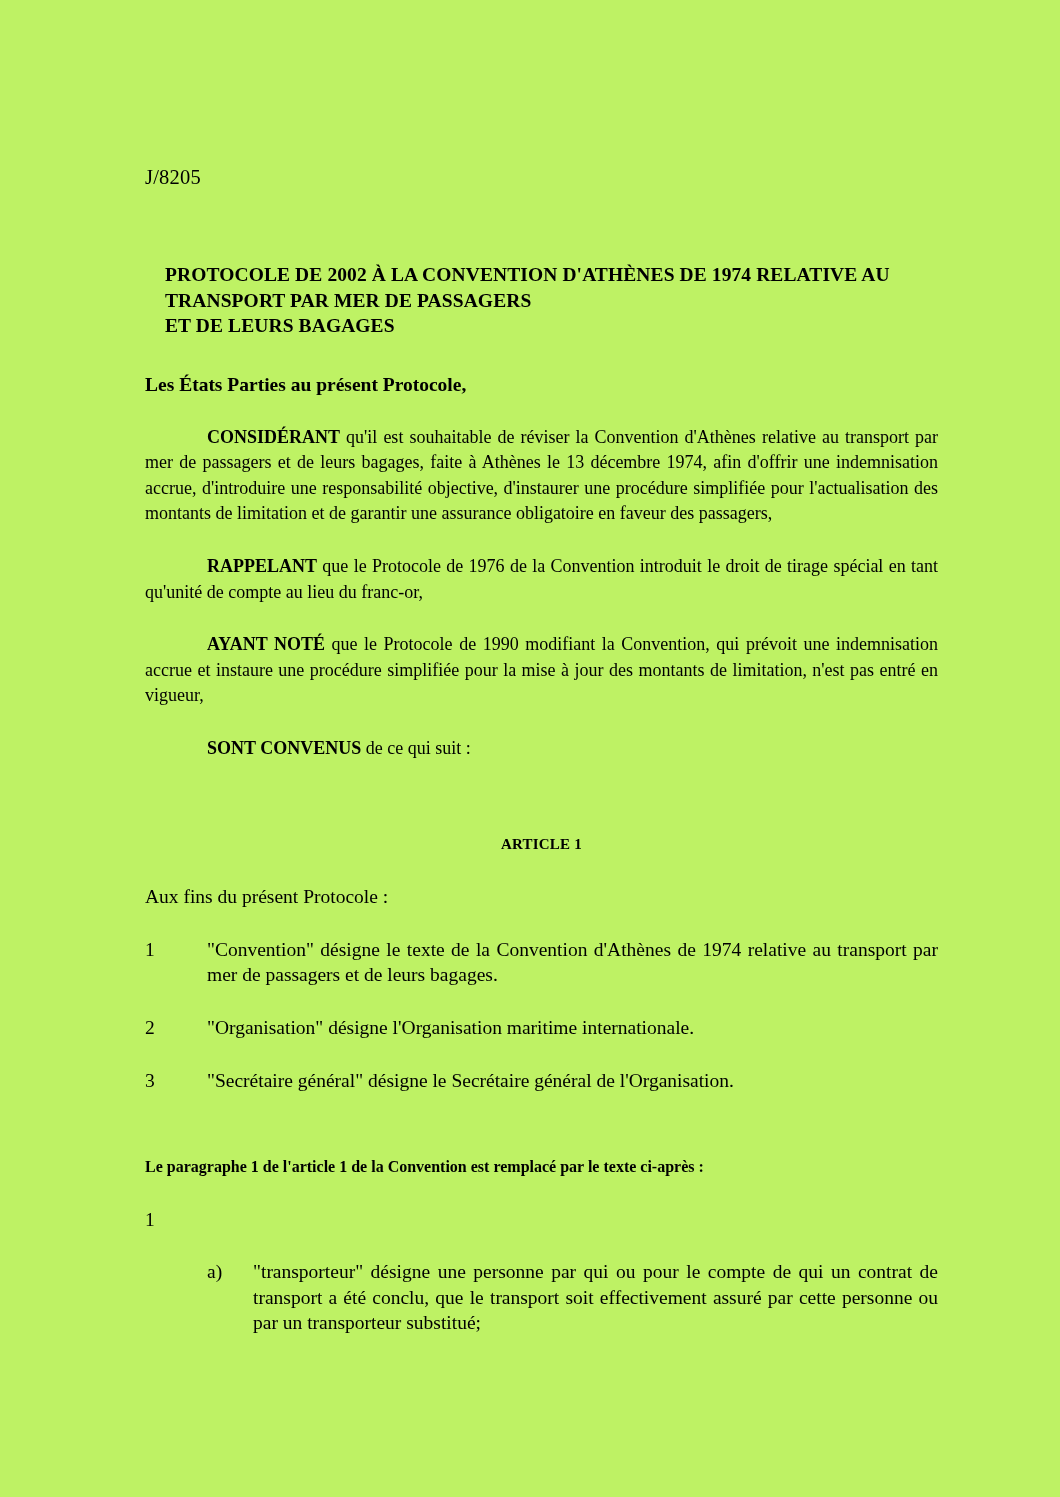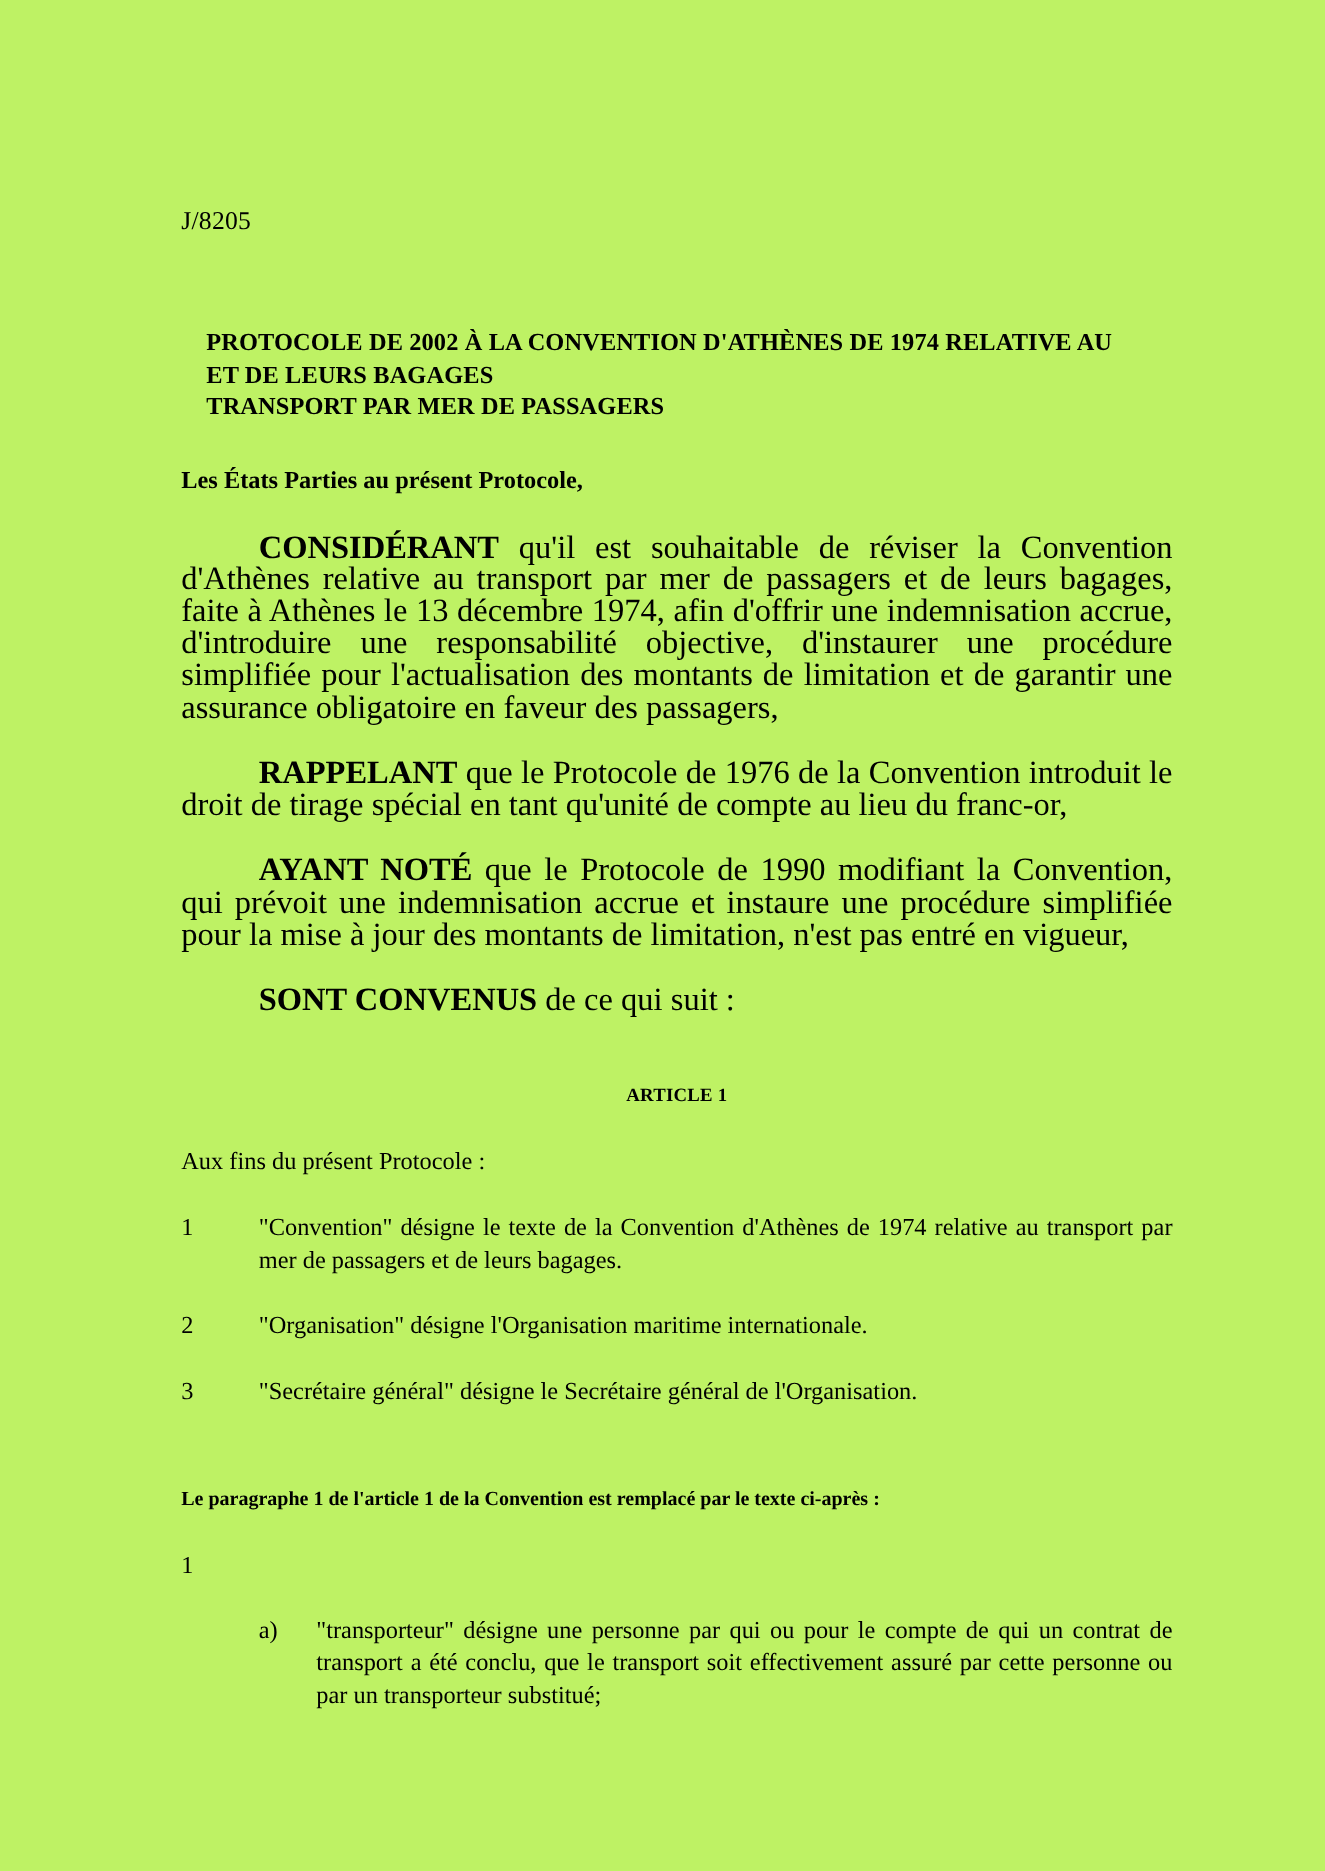--- a/index.html
+++ b/index.html
@@ -53,41 +53,41 @@
   
   .flow {
     position: absolute;
     left: 0;
     top: 372px;
     width: 793px;
   }
 
   p, .blk {
     margin: 0;
-    font-size: 26px;
+    font-size: 18px;
     line-height: 25.6px;
   }
 
   .lead-bold {
     font-weight: bold;
     font-size: 19.5px;
     line-height: 25.6px;
     margin: 0 0 27px 0;
   }
 
   .para {
     text-align: justify;
     text-justify: inter-word;
     text-indent: 62px;
     margin: 0 0 27px 0;
     hyphens: none;
   }
   .para .kw { font-weight: bold; }
 
-  .para-last { margin-bottom: 0; }
+  .para-last { margin-bottom: 18px; }
 
   .article-head {
     text-align: center;
     font-weight: bold;
     font-size: 15px;
     line-height: 25.6px;
     letter-spacing: 0.2px;
   }
 
   .plain-line {
@@ -140,22 +140,22 @@
 </head>
 <body>
 
 <div class="page">
   <div class="content">
 
     <div class="doc-number">J/8205</div>
 
     <div class="title-block">
       <span class="tline">PROTOCOLE DE 2002 À LA CONVENTION D'ATHÈNES DE 1974 RELATIVE AU</span>
+      <span class="tline">TRANSPORT PAR MER DE PASSAGERS</span>
       <span class="tline">ET DE LEURS BAGAGES</span>
-      <span class="tline">TRANSPORT PAR MER DE PASSAGERS</span>
     </div>
 
     <div class="flow">
 
       <div class="lead-bold">Les États Parties au présent Protocole,</div>
 
       <p class="para">
         <span class="kw">CONSIDÉRANT</span><span> qu'il est souhaitable de réviser la Convention d'Athènes relative au transport par mer de passagers et de leurs bagages, faite à Athènes le 13 décembre 1974, afin d'offrir une indemnisation accrue, d'introduire une responsabilité objective, d'instaurer une procédure simplifiée pour l'actualisation des montants de limitation et de garantir une assurance obligatoire en faveur des passagers,</span>
       </p>
 

